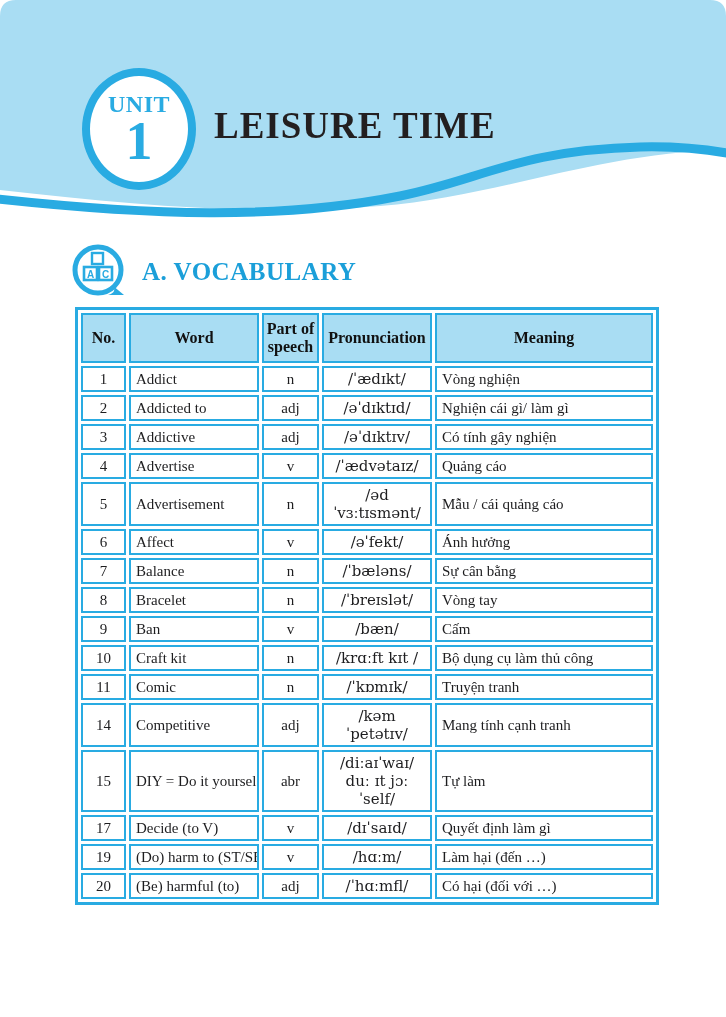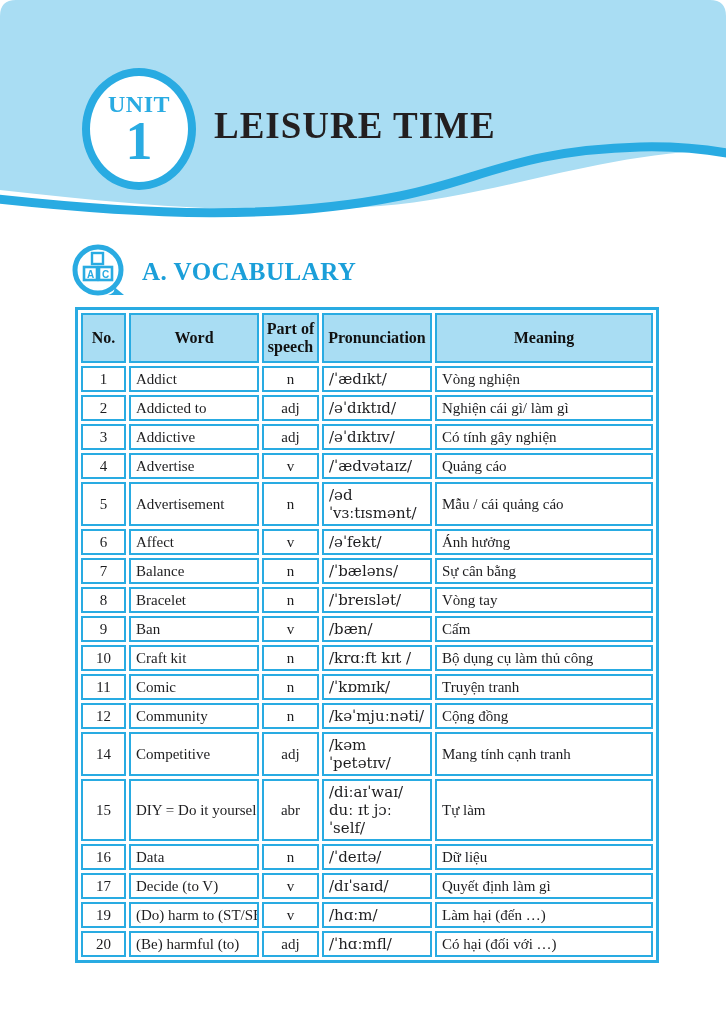--- a/index.html
+++ b/index.html
@@ -44,21 +44,21 @@
     padding:4px 2px;height:38px;
   }
   table.vocab td{
     border:2px solid #29ABE2;background:#ffffff;
     font-size:15px;line-height:18px;vertical-align:middle;
     padding:2px 5px;height:18px;overflow:hidden;
   }
   td.c-no{text-align:center;padding:2px 1px;}
   td.c-word{white-space:nowrap;font-size:14.5px;}
   td.c-pos{text-align:center;}
-  td.c-pron{font-family:"DejaVu Serif","DejaVu Sans",serif;font-size:13.8px;padding:2px 3px;}
+  td.c-pron{font-family:"DejaVu Serif","DejaVu Sans",serif;font-size:13.8px;padding:2px 3px;text-align:center;}
   td.c-mean{font-size:15px;}
 </style>
 </head>
 <body>
 
 <div class="header-band">
   <svg width="726" height="232" viewBox="0 0 726 232">
 
     <path d="M0,16 Q0,0 16,0 H710 Q726,0 726,16 V150
              C600,152 500,196 380,206
@@ -180,48 +180,34 @@
           <td class="c-mean">Bộ dụng cụ làm thủ công</td>
         </tr>
         <tr>
           <td class="c-no">11</td>
           <td class="c-word">Comic</td>
           <td class="c-pos">n</td>
           <td class="c-pron">/ˈkɒmɪk/</td>
           <td class="c-mean">Truyện tranh</td>
         </tr>
         <tr>
-          <td class="c-no">12</td>
-          <td class="c-word">Community</td>
-          <td class="c-pos">n</td>
-          <td class="c-pron">/kəˈmjuːnəti/</td>
-          <td class="c-mean">Cộng đồng</td>
-        </tr>
-        <tr>
           <td class="c-no">14</td>
           <td class="c-word">Competitive</td>
           <td class="c-pos">adj</td>
           <td class="c-pron">/kəmˈpetətɪv/</td>
           <td class="c-mean">Mang tính cạnh tranh</td>
         </tr>
         <tr>
           <td class="c-no">15</td>
           <td class="c-word">DIY = Do it yourself</td>
           <td class="c-pos">abr</td>
           <td class="c-pron">/diːaɪˈwaɪ/ duː ɪt jɔːˈself/</td>
           <td class="c-mean">Tự làm</td>
         </tr>
         <tr>
-          <td class="c-no">16</td>
-          <td class="c-word">Data</td>
-          <td class="c-pos">n</td>
-          <td class="c-pron">/ˈdeɪtə/</td>
-          <td class="c-mean">Dữ liệu</td>
-        </tr>
-        <tr>
           <td class="c-no">17</td>
           <td class="c-word">Decide (to V)</td>
           <td class="c-pos">v</td>
           <td class="c-pron">/dɪˈsaɪd/</td>
           <td class="c-mean">Quyết định làm gì</td>
         </tr>
         <tr>
           <td class="c-no">19</td>
           <td class="c-word">(Do) harm to (ST/SB)</td>
           <td class="c-pos">v</td>

